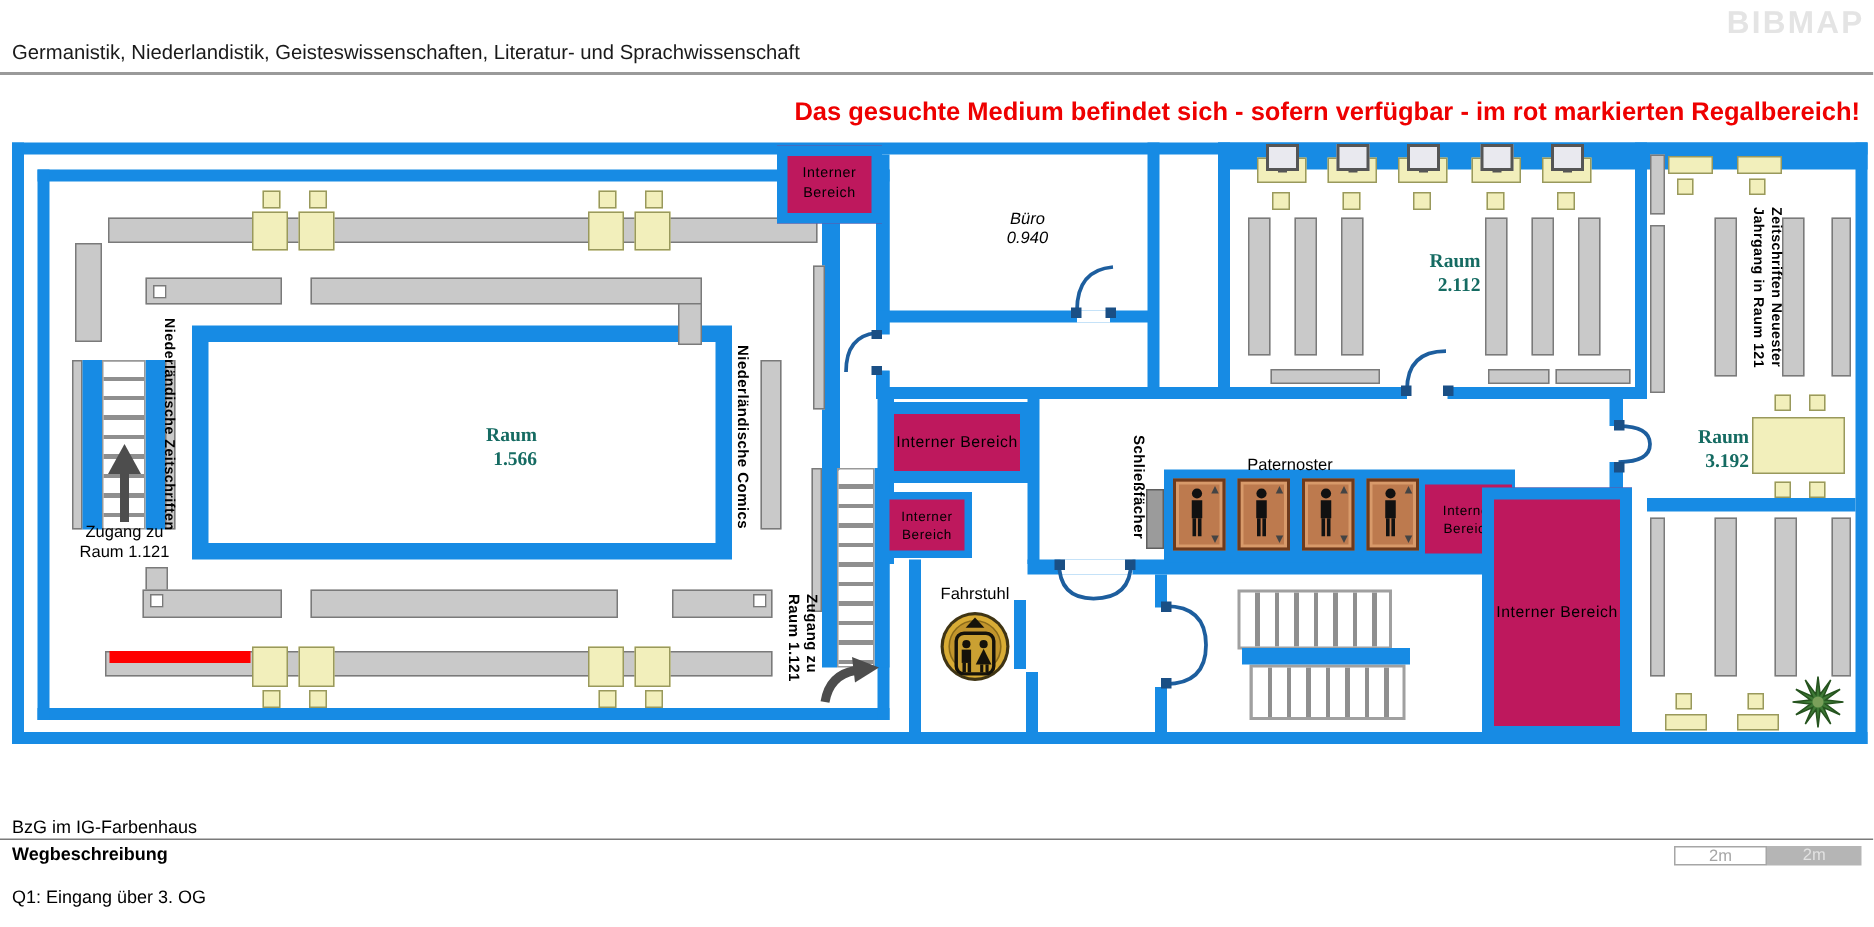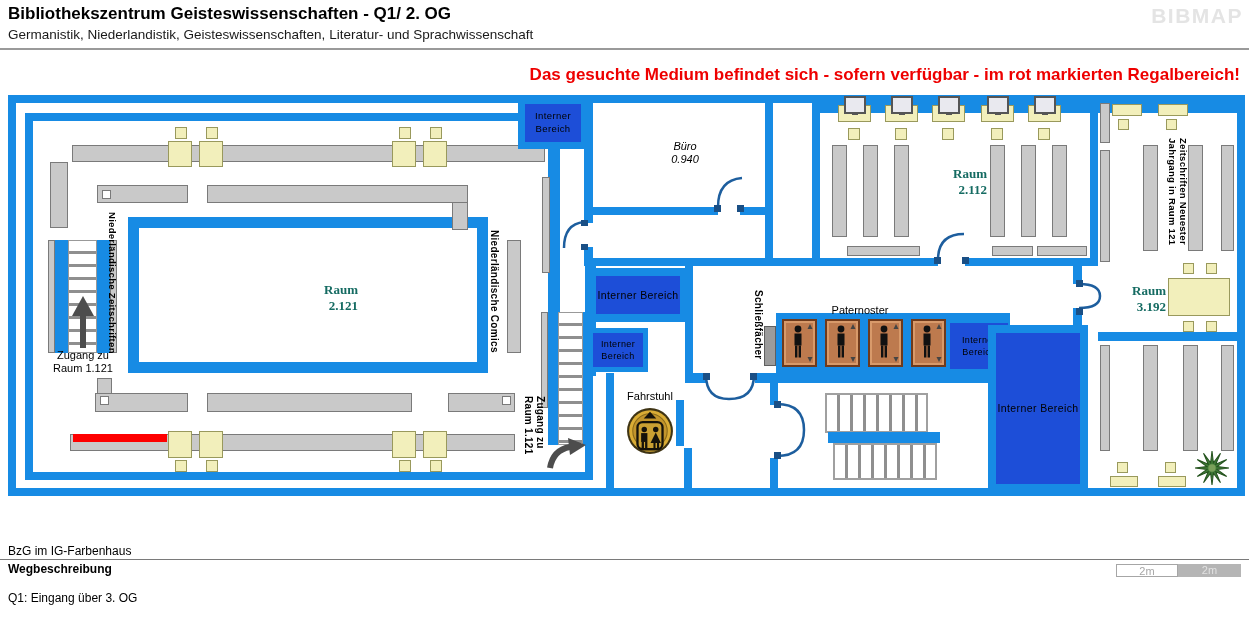--- a/index.html
+++ b/index.html
@@ -11,21 +11,21 @@
   .shelf{position:absolute;background:#c9c9c9;border:1px solid #7a7a7a;box-sizing:border-box;z-index:2;}
   .wsq{position:absolute;background:#ffffff;border:1px solid #7a7a7a;box-sizing:border-box;z-index:3;}
   .desk{position:absolute;background:#f2efbb;border:1px solid #99995c;box-sizing:border-box;z-index:3;}
   .chair{position:absolute;background:#f2efbb;border:1px solid #99995c;box-sizing:border-box;z-index:3;}
   .locker{position:absolute;background:#9b9b9b;border:1px solid #5f5f5f;box-sizing:border-box;z-index:3;}
   .redmark{position:absolute;background:#fe0000;z-index:4;}
   .stairsv{position:absolute;background:repeating-linear-gradient(180deg,#ffffff 0 10px,#8f8f8f 10px 13px);
            border:1px solid #999;box-sizing:border-box;z-index:3;}
   .stairsh{position:absolute;background:repeating-linear-gradient(90deg,#ffffff 0 10px,#8f8f8f 10px 13px);
            border:2px solid #a0a0a0;box-sizing:border-box;z-index:3;}
-  .whitebox{position:absolute;background:#1d4ed8;border:7px solid #178be4;box-sizing:border-box;z-index:4;
+  .whitebox{position:absolute;background:#be185d;border:7px solid #178be4;box-sizing:border-box;z-index:4;
             display:flex;align-items:center;justify-content:center;text-align:center;
             font-size:9.5px;letter-spacing:.4px;line-height:1.35;color:#000;}
   .whitebox.noborder{border:none;z-index:4;}
   .roomlabel{position:absolute;font-family:"Liberation Serif",serif;font-weight:bold;font-size:13px;
              color:#156b62;text-align:right;z-index:6;line-height:1.25;}
   .maplabel{position:absolute;font-size:11px;color:#000;text-align:center;z-index:6;line-height:1.2;}
   .vtext{position:absolute;writing-mode:vertical-rl;font-weight:bold;font-size:10px;color:#000;
          z-index:6;line-height:1.2;letter-spacing:.3px;}
   .door{position:absolute;z-index:5;}
   .monitor{position:absolute;width:18px;height:14px;background:#e9e9ef;border:2px solid #555;
@@ -45,41 +45,40 @@
            border:1px solid #a6a6a6;box-sizing:border-box;color:#a6a6a6;font-size:11px;
            text-align:center;line-height:12px;z-index:9;}
   .scale-r{position:absolute;left:1178px;top:564px;width:63px;height:13px;background:#b5b5b5;
            color:#e2e2e2;font-size:11px;text-align:center;line-height:13px;z-index:9;}
 </style>
 </head>
 <body>
 
 <div id="app">
 
-  <div class="header-title">Bibliothekszentrum Geisteswissenschaften - Q1/ 2. OG</div>
   <div class="header-sub">Germanistik, Niederlandistik, Geisteswissenschaften, Literatur- und Sprachwissenschaft</div>
   <div class="logo">BIBMAP</div>
   <div class="hr1"></div>
   <div class="notice">Das gesuchte Medium befindet sich - sofern verfügbar -  im rot markierten Regalbereich!</div>
 
   <div class="wall" style="left:8px;top:95px;width:1237px;height:8px;"></div>
   <div class="wall" style="left:8px;top:488px;width:1237px;height:8px;"></div>
   <div class="wall" style="left:8px;top:95px;width:8px;height:401px;"></div>
   <div class="wall" style="left:1237px;top:95px;width:8px;height:401px;"></div>
   <div class="wall" style="left:812px;top:95px;width:433px;height:18px;"></div>
 
   <div class="wall" style="left:25px;top:113px;width:568px;height:8px;"></div>
   <div class="wall" style="left:25px;top:472px;width:568px;height:8px;"></div>
   <div class="wall" style="left:25px;top:113px;width:8px;height:367px;"></div>
   <div class="wall" style="left:585px;top:113px;width:8px;height:367px;"></div>
 
   <div class="abs" style="left:128px;top:217px;width:360px;height:156px;border:11px solid #178be4;box-sizing:border-box;background:#fff;z-index:2;"></div>
   <div class="roomlabel" style="left:258px;top:282px;width:100px;">
     <span>Raum</span><br>
-    <span>2.121</span>
+    <span>1.566</span>
   </div>
 
   <div class="shelf" style="left:72px;top:145px;width:473px;height:17px;"></div>
   <div class="desk" style="left:168px;top:141px;width:24px;height:26px;"></div>
   <div class="desk" style="left:199px;top:141px;width:24px;height:26px;"></div>
   <div class="desk" style="left:392px;top:141px;width:24px;height:26px;"></div>
   <div class="desk" style="left:423px;top:141px;width:24px;height:26px;"></div>
   <div class="chair" style="left:175px;top:127px;width:12px;height:12px;"></div>
   <div class="chair" style="left:206px;top:127px;width:12px;height:12px;"></div>
   <div class="chair" style="left:399px;top:127px;width:12px;height:12px;"></div>

